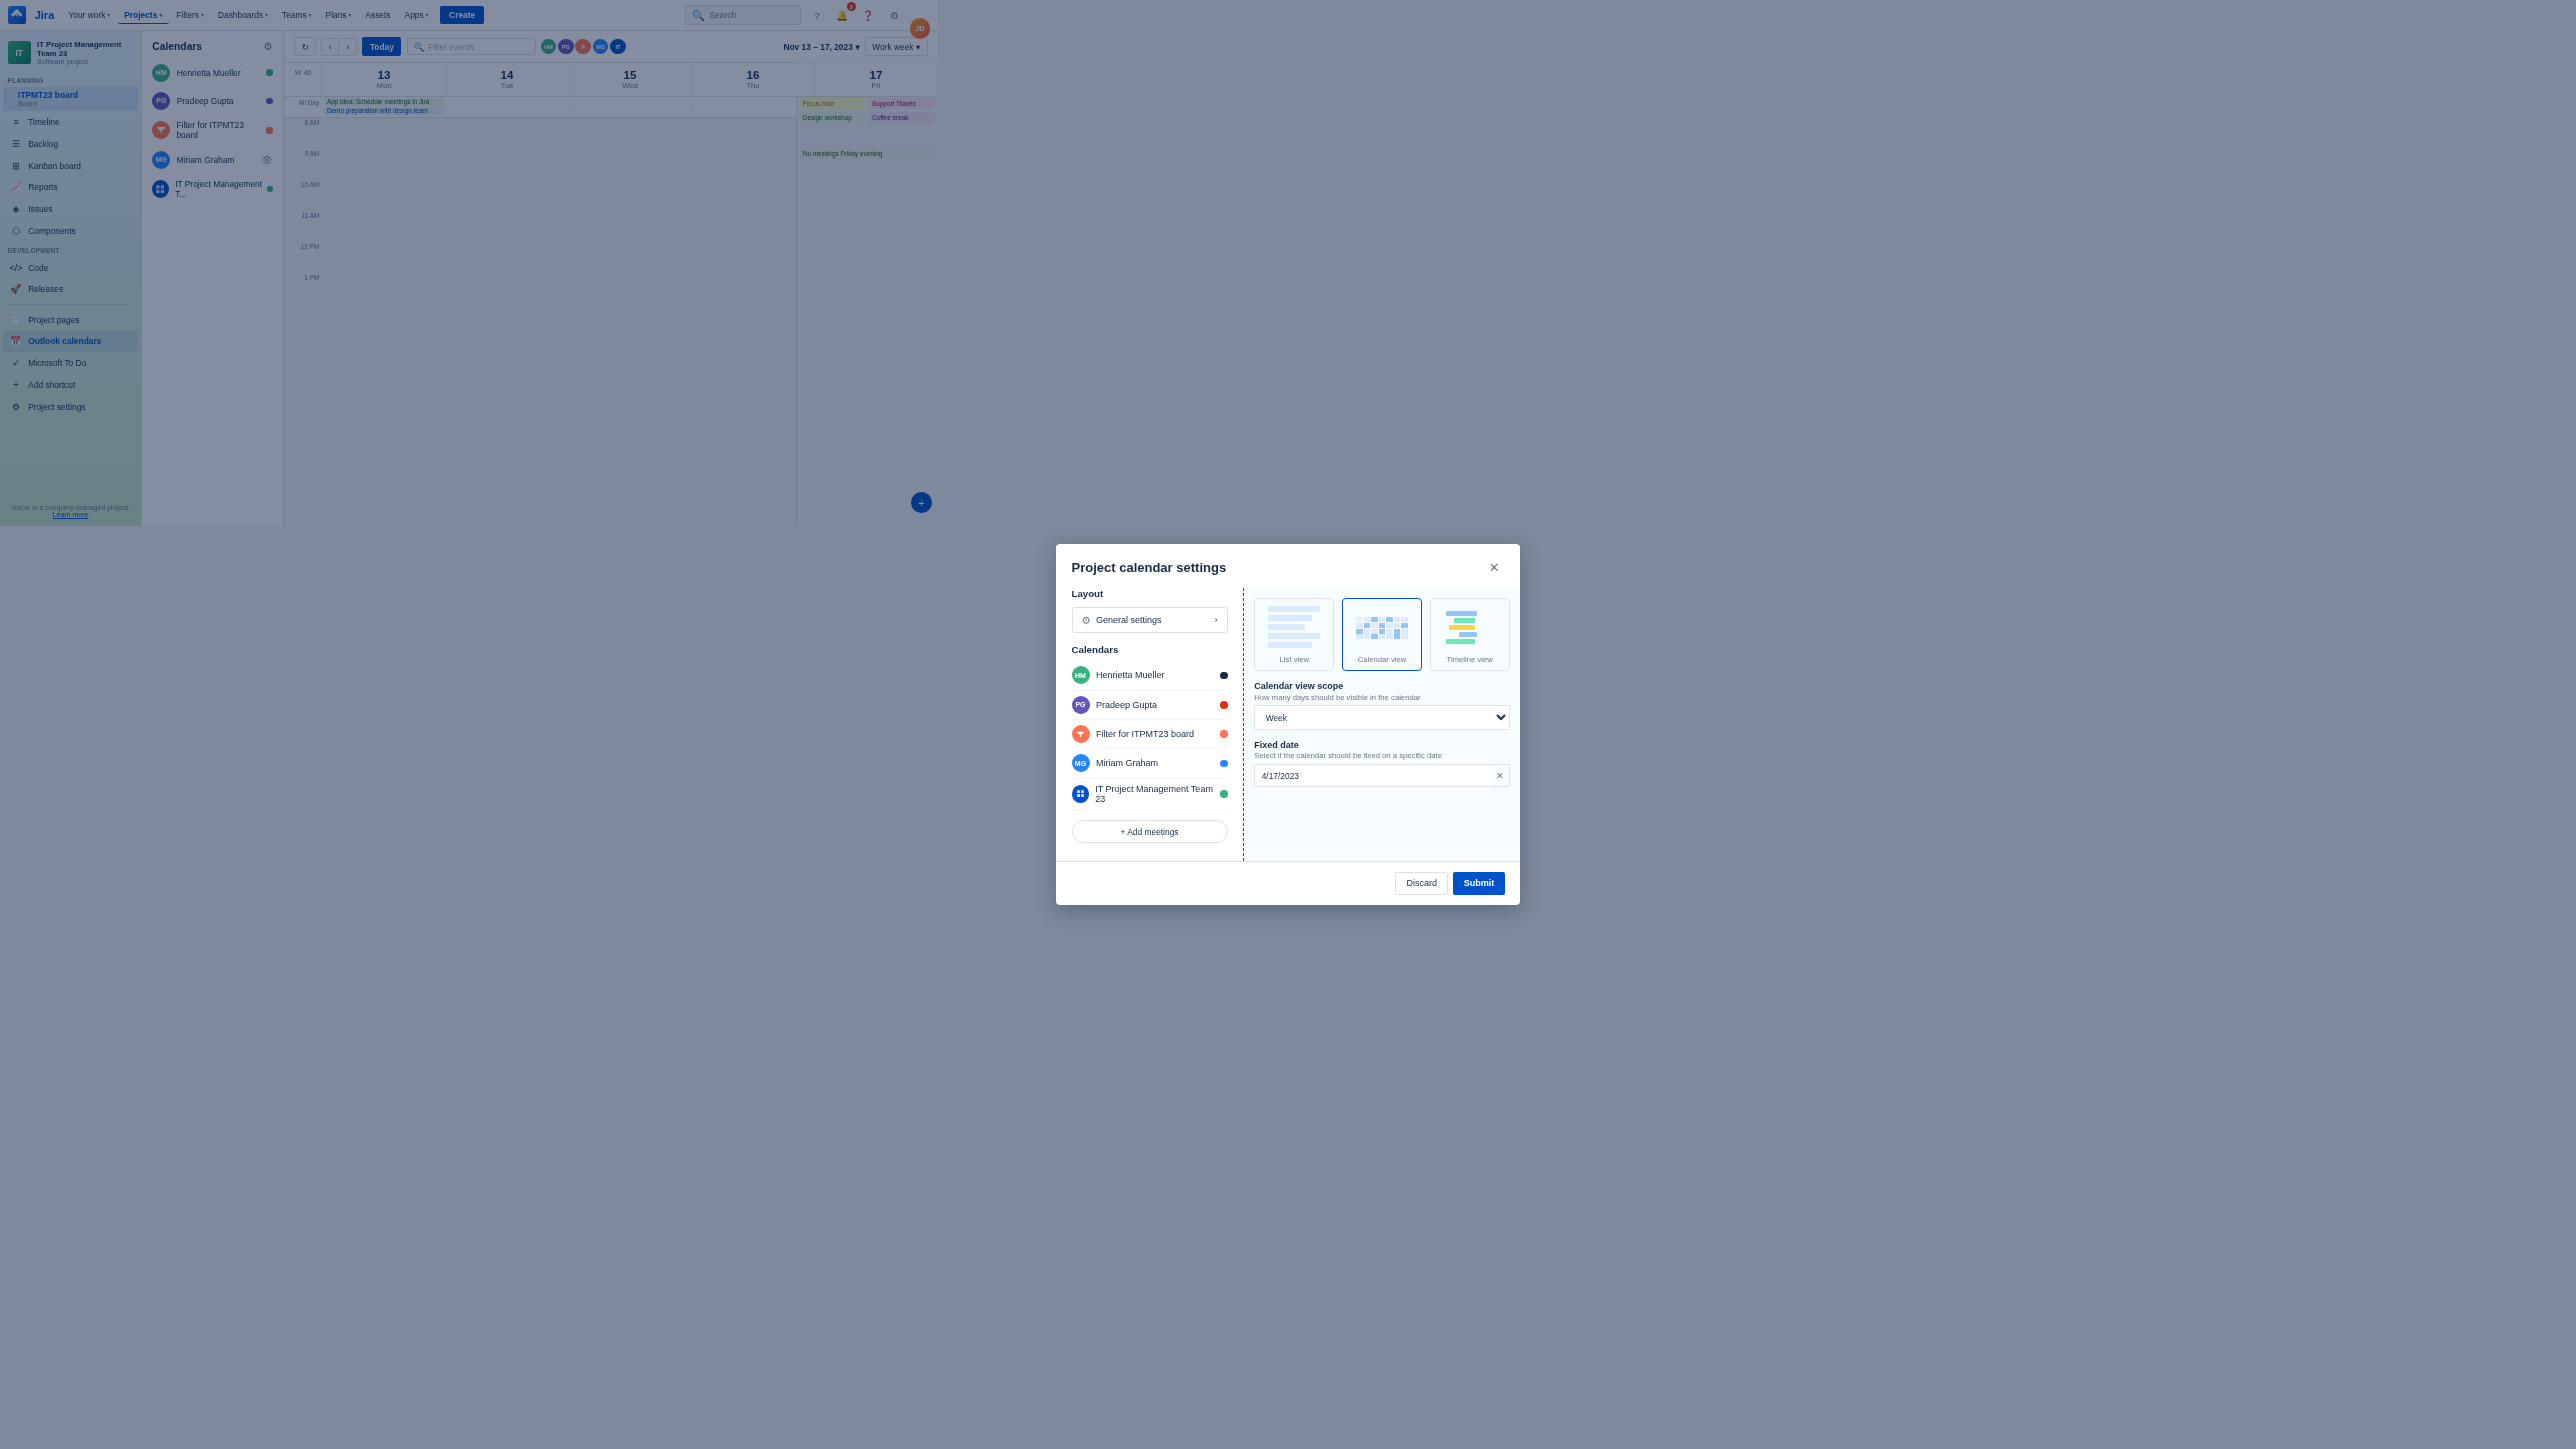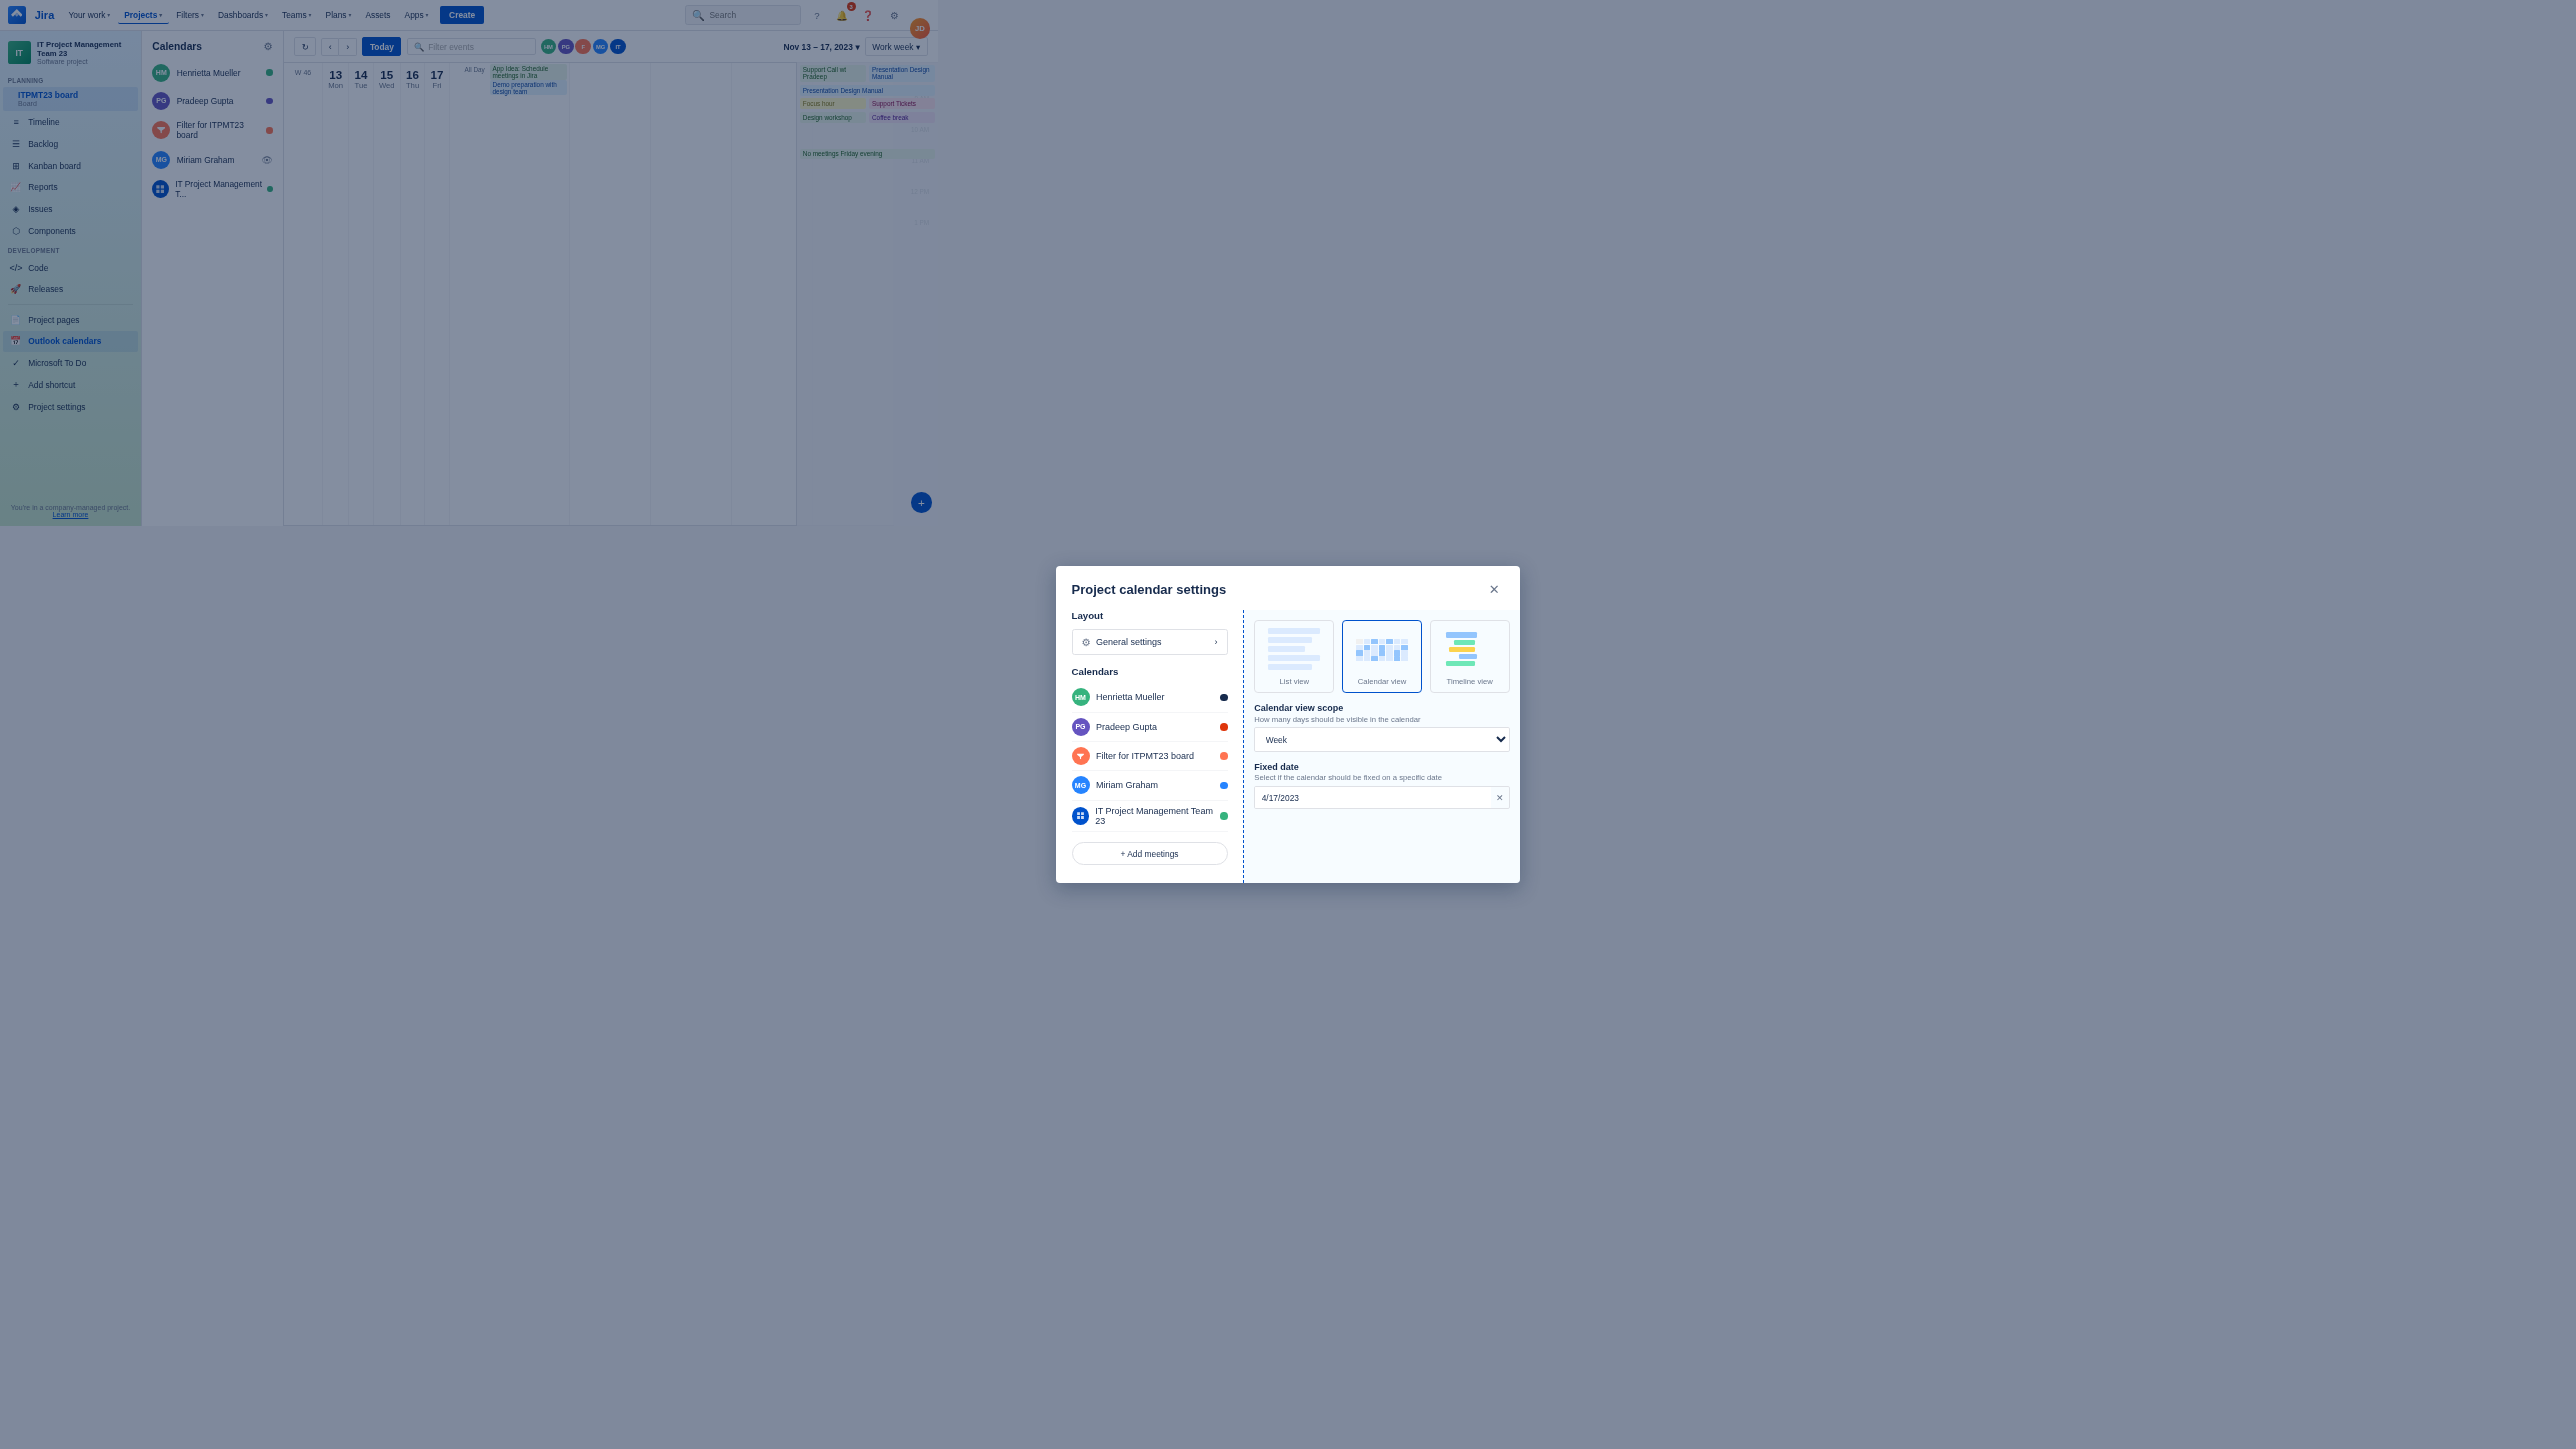--- a/index.html
+++ b/index.html
@@ -70,21 +70,21 @@
     .cal-toolbar-nav button { border:0.6px solid #dfe1e6; background:#fff; width:18px;height:18px;cursor:pointer;display:flex;align-items:center;justify-content:center;font-size:9px;color:#172b4d; }
     .cal-toolbar-nav button:first-child { border-radius:1.9px 0 0 1.9px; }
     .cal-toolbar-nav button:last-child { border-radius:0 1.9px 1.9px 0; border-left:none; }
     .cal-filter { display:flex;align-items:center;gap:3.9px; border:0.6px solid #dfe1e6; border-radius:1.9px; padding: 2.6px 6.4px; flex:1; max-width:129px; font-size:8.4px; color:#6b778c; }
     .cal-avatars { display:flex;gap:1.9px; }
     .cal-mini-avatar { width: 15.5px; height: 15.5px; border-radius: 50%; display:flex;align-items:center;justify-content:center;font-size:5.8px;font-weight:700;color:#fff; }
     .cal-date-range { margin-left:auto; font-size:8.4px;font-weight:600;color:#172b4d;cursor:pointer; display:flex;align-items:center;gap:2.6px; }
     .cal-view-btn { padding:3.2px 6.4px;border:0.6px solid #dfe1e6;border-radius:1.9px;font-size:8.4px;cursor:pointer;background:#fff;color:#172b4d; display:flex;align-items:center;gap:2.6px; }
 
     
-    .cal-grid { flex:1; overflow:auto; display:flex;flex-direction:row; }
+    .cal-grid { flex:1; overflow:auto; display:flex;flex-direction:column; }
     .cal-grid-header { display:grid; grid-template-columns: 39px repeat(5, 1fr); background:#fff; border-bottom:0.6px solid #dfe1e6; position:sticky;top:0;z-index:10; }
     .cal-grid-header-cell { padding:5.2px; text-align:center; font-size:7.7px; color:#6b778c; border-right:0.6px solid #f4f5f7; }
     .cal-grid-header-cell .day-num { font-size: 11.6px; font-weight:600; color:#172b4d; display:block; }
     .cal-grid-body { display:grid; grid-template-columns: 39px repeat(5, 1fr); flex:1; }
     .cal-time-col { display:flex;flex-direction:column; }
     .cal-time-slot { height: 31px; border-bottom:0.6px solid #f4f5f7; display:flex;align-items:flex-start;justify-content:flex-end; padding:1.3px 3.9px; font-size:6.4px;color:#6b778c; }
     .cal-day-col { border-right:0.6px solid #f4f5f7; position:relative;min-height:309px; }
     .cal-all-day-row { display:grid; grid-template-columns: 39px repeat(5, 1fr); border-bottom:0.6px solid #dfe1e6; background:#fff; }
     .cal-all-day-label { font-size:6.4px;color:#6b778c;padding:2.6px 3.9px;text-align:right; }
     .cal-all-day-cell { border-right:0.6px solid #f4f5f7;padding:1.3px; }
@@ -637,15 +637,19 @@
           <div class="fixed-date-label">Fixed date</div>
           <div class="fixed-date-desc">Select if the calendar should be fixed on a specific date</div>
           <div class="fixed-date-input">
             <input type="text" value="4/17/2023" style="">
             <button class="clear-btn">✕</button>
           </div>
         </div>
       </div>
     </div>
 
+    <div class="modal-footer">
+      <button class="btn-discard">Discard</button>
+      <button class="btn-submit">Submit</button>
+    </div>
   </div>
 </div>
 
 
 </body></html>

